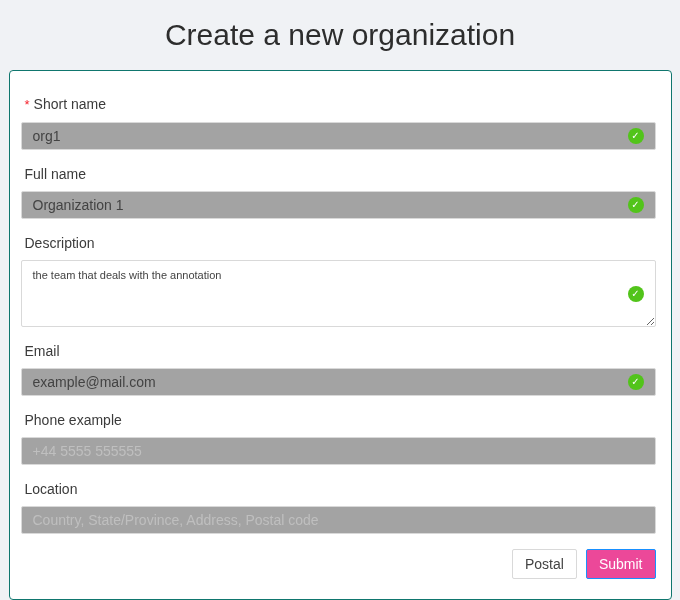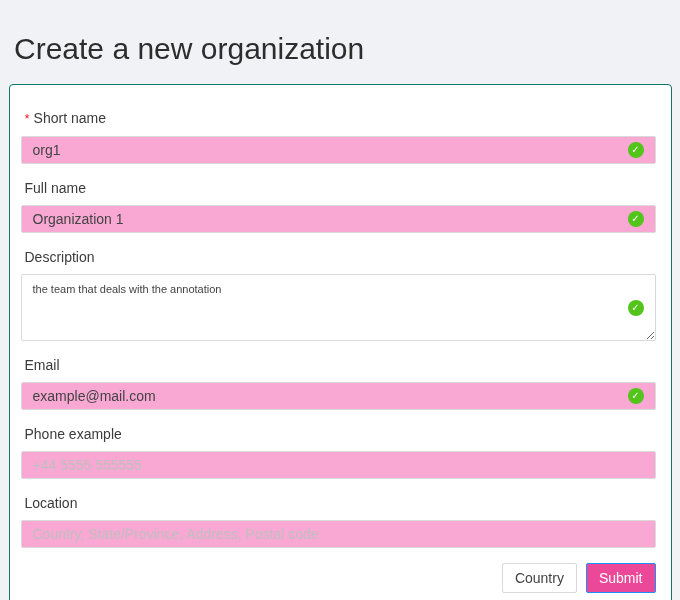--- a/index.html
+++ b/index.html
@@ -4,22 +4,23 @@
 <style>
   * { box-sizing: border-box; }
   html, body {
     margin: 0; padding: 0;
     width: 680px; height: 600px;
     background: #f0f2f5;
     font-family: "Liberation Sans", "DejaVu Sans", sans-serif;
     overflow: hidden;
   }
   .page-title {
-    margin: 14px;
+    margin: 0;
     padding-top: 17px;
+    text-align: center;
     font-size: 30px;
     font-weight: 400;
     color: #2d2d2d;
     line-height: 36px;
   }
   .card {
     margin: 17px auto 8px auto;
     width: 663px;
     background: #ffffff;
     border: 1px solid #0f766e;
@@ -43,21 +44,21 @@
   .control-wrap { position: relative; }
   .text-input {
     display: block;
     width: 100%;
     height: 28px;
     border: 1px solid #d9d9d9;
     border-radius: 2px;
     padding: 0 11px;
     font-size: 14px;
     color: #434343;
-    background: #f9a8d4;
+    background: #a3a3a3;
     outline: none;
     font-family: inherit;
   }
   .valid .text-input { padding-right: 36px; }
   .textarea-input {
     display: block;
     width: 100%;
     height: 67px;
     border: 1px solid #d9d9d9;
     border-radius: 2px;
@@ -160,17 +161,17 @@
   </div>
 
   <div class="form-item">
     <label class="field-label"><span>Location</span></label>
     <div class="control-wrap">
       <input type="text" class="text-input" placeholder="Country, State/Province, Address, Postal code" style="">
     </div>
   </div>
 
   <div class="buttons-row">
-    <button class="btn btn-cancel">Country</button>
+    <button class="btn btn-cancel">Postal</button>
     <button class="btn btn-submit">Submit</button>
   </div>
 
 </div>
 
 </body></html>

